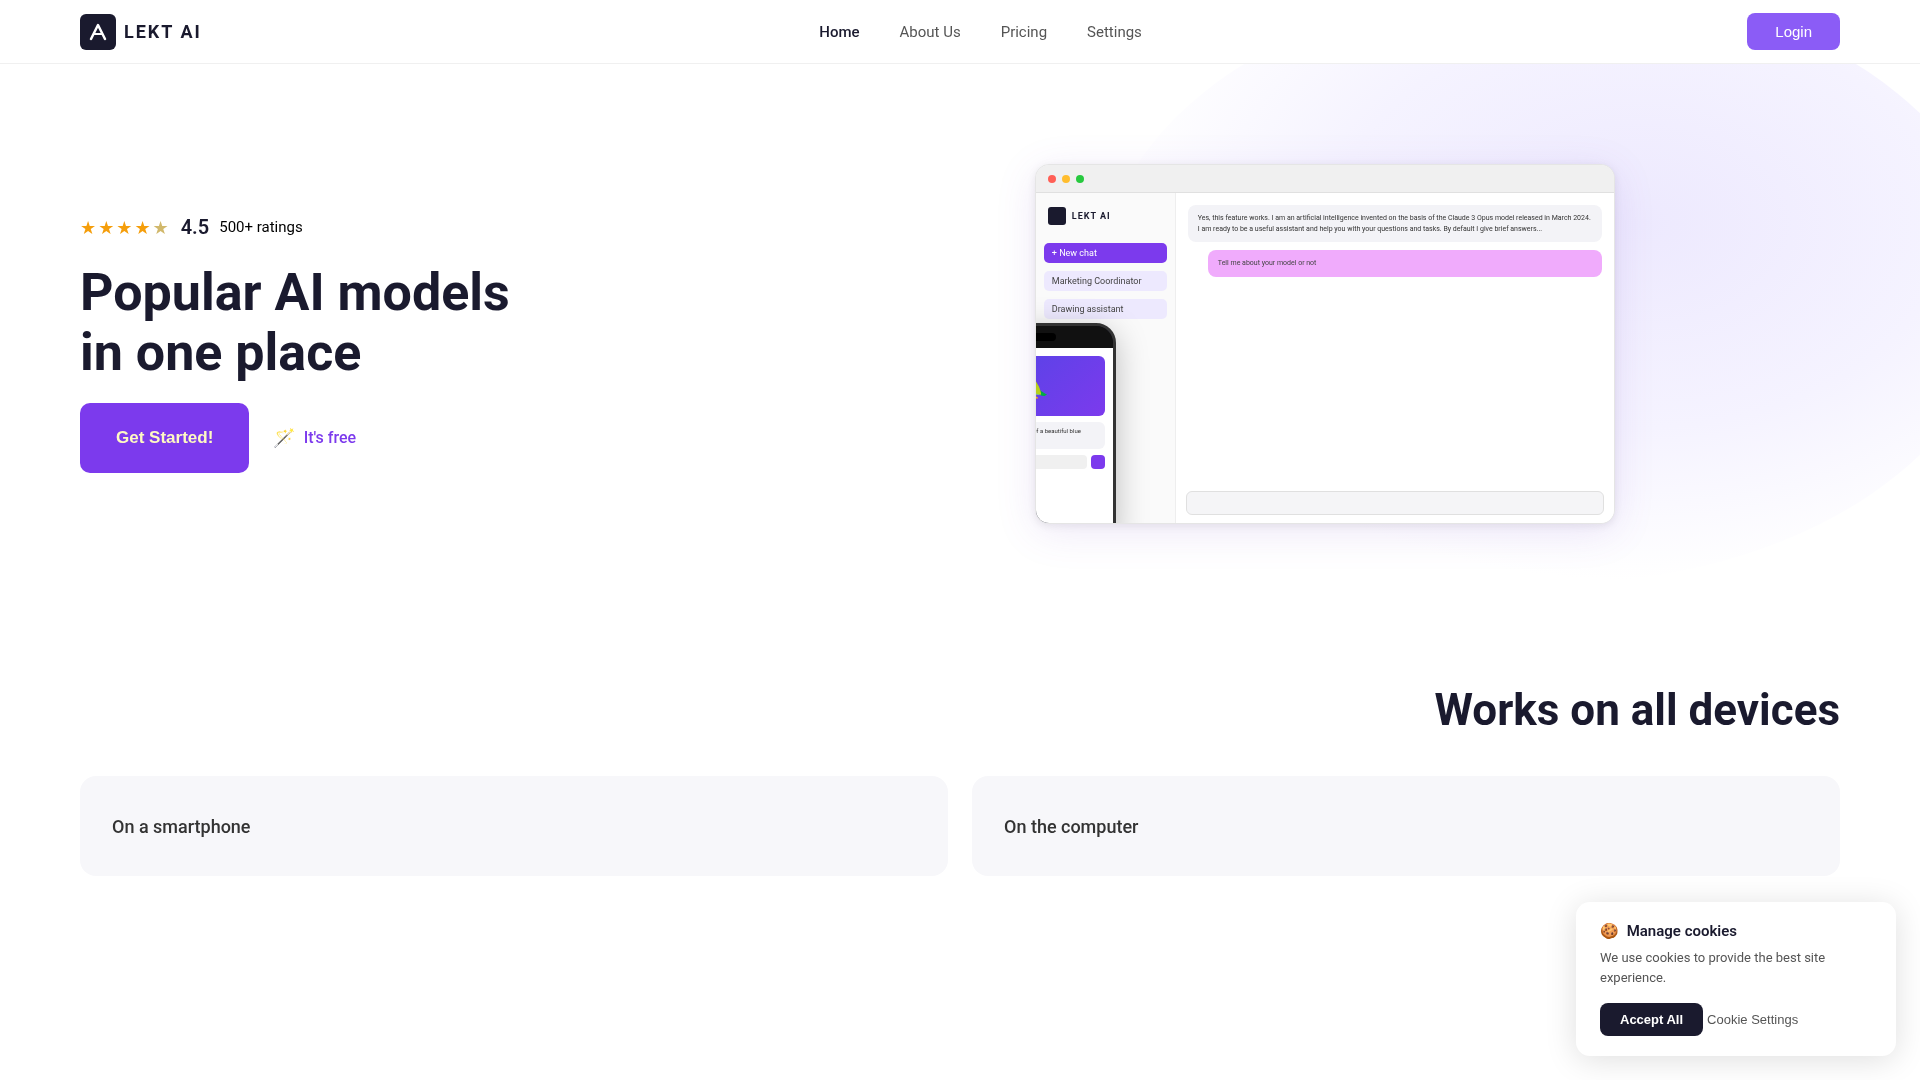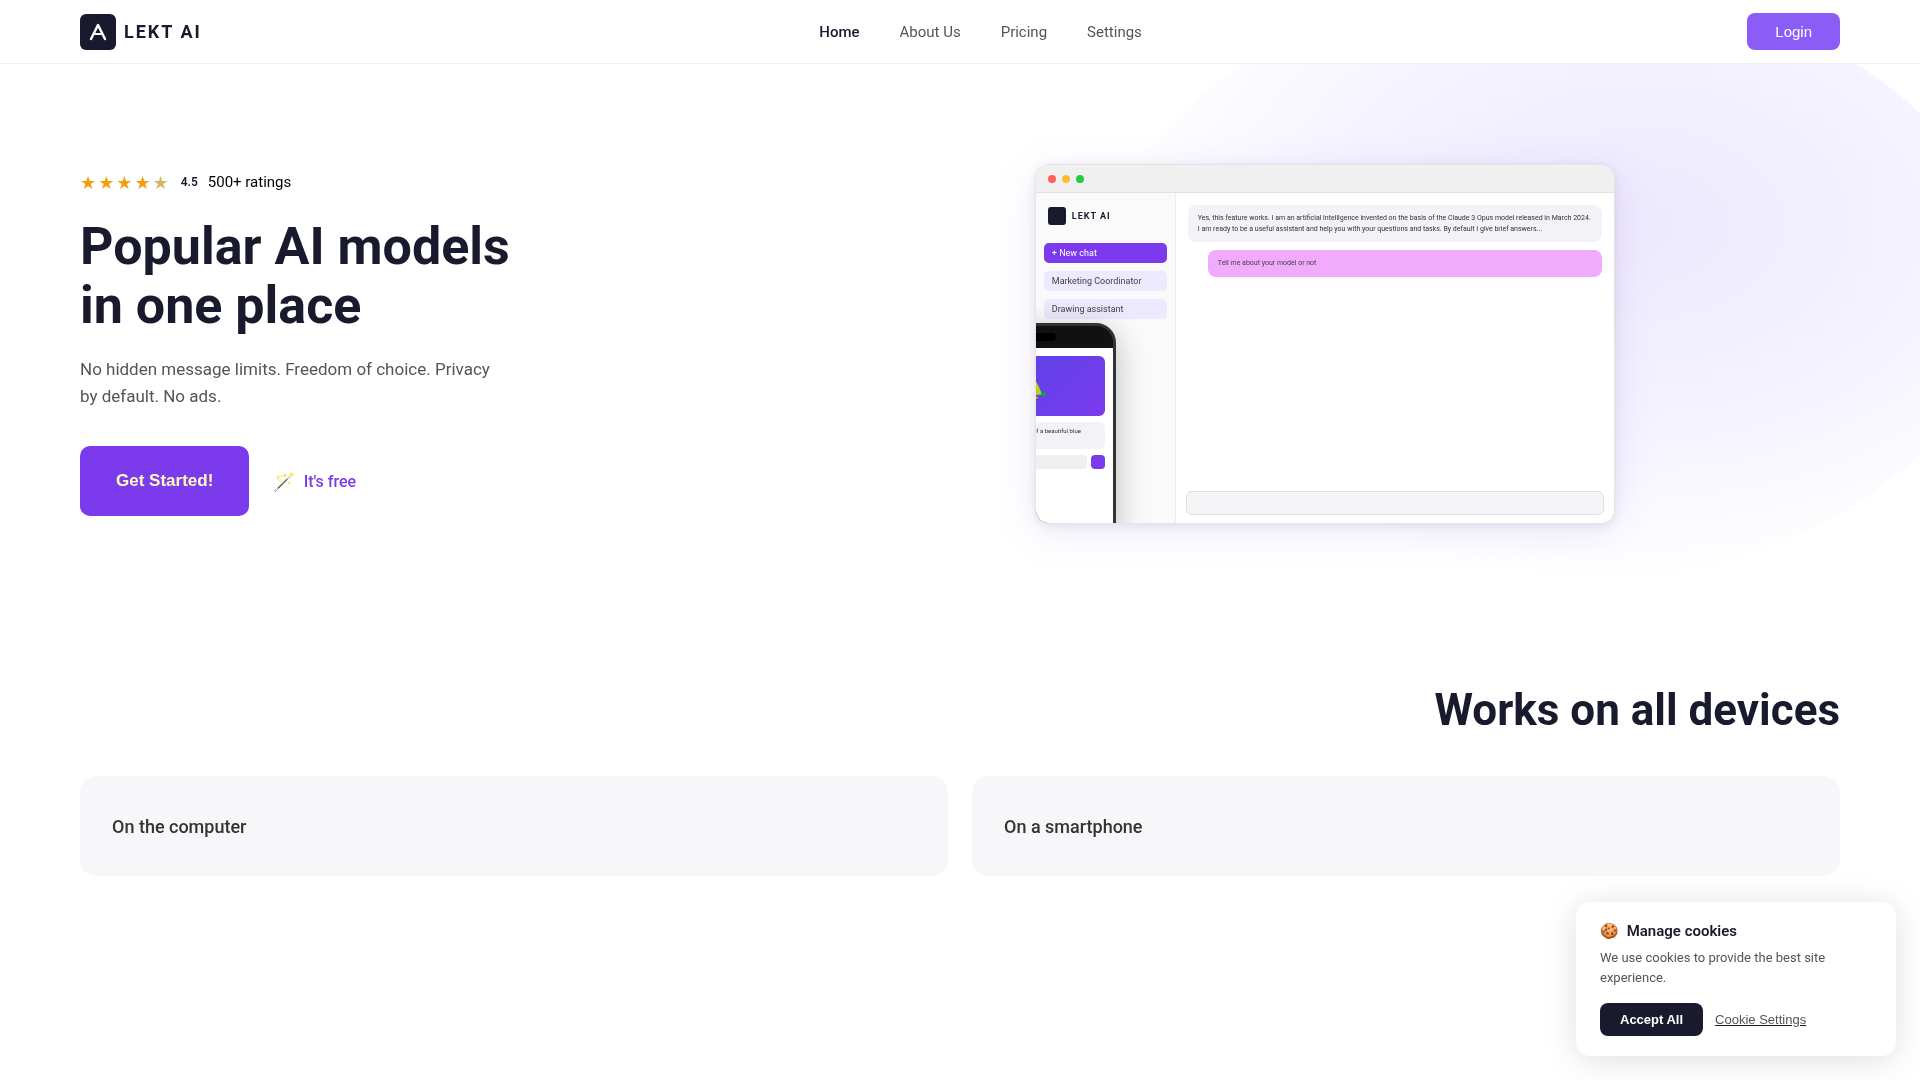--- a/index.html
+++ b/index.html
@@ -41,21 +41,21 @@
     .hero-bg-blob {
       position: absolute; right: -80px; top: -80px;
       width: 900px; height: 600px;
       background: radial-gradient(ellipse at 60% 40%, #ede9fe 0%, #f5f3ff 40%, transparent 70%);
       border-radius: 50%; z-index: 0;
     }
 
     
     .rating-row { display: flex; align-items: center; gap: 10px; margin-bottom: 24px; }
     .stars { color: #f59e0b; font-size: 18px; letter-spacing: 2px; }
-    .rating-score { font-size: 12px; font-weight: 600; color: #1a1a2e; }
+    .rating-score { font-size: 20px; font-weight: 600; color: #1a1a2e; }
     .rating-count { font-size: 15px; color: #000000; }
 
     
     .hero-heading { font-size: 52px; font-weight: 700; line-height: 1.15; color: #1a1a2e; margin-bottom: 20px; }
     .hero-subtext { font-size: 17px; color: #555; line-height: 1.6; margin-bottom: 36px; max-width: 420px; }
 
     
     .cta-row { display: flex; align-items: center; gap: 24px; }
     .cta-btn {
       background: #7c3aed; color: #fef9c3; border: none; border-radius: 10px;
@@ -122,21 +122,21 @@
     .device-card-label { font-size: 18px; font-weight: 500; color: #333; }
 
     
     .cookie-banner {
       position: fixed; bottom: 24px; right: 24px; z-index: 999;
       background: #fff; border-radius: 14px; padding: 20px 24px;
       box-shadow: 0 4px 32px rgba(0,0,0,0.13); width: 320px;
     }
     .cookie-title { display: flex; align-items: center; gap: 8px; font-size: 15px; font-weight: 600; color: #1a1a2e; margin-bottom: 8px; }
     .cookie-text { font-size: 13px; color: #555; line-height: 1.5; margin-bottom: 16px; }
-    .cookie-btns { display: flex; gap: 12px; align-items: center; text-decoration: underline; }
+    .cookie-btns { display: flex; gap: 4px; align-items: center; }
     .cookie-accept {
       background: #1a1a2e; color: #fff; border: none; border-radius: 8px;
       padding: 9px 20px; font-size: 13px; font-weight: 600; cursor: pointer;
     }
     .cookie-settings { font-size: 13px; color: #555; cursor: pointer; background: none; border: none; }
   </style>
 </head>
 <body>
 
 <nav>
@@ -164,21 +164,20 @@
   <div class="hero-left">
     <div class="rating-row">
       <span class="stars">★★★★<span style="color:#d1b86b">★</span></span>
       <span class="rating-score">4.5</span>
       <span class="rating-count">500+ ratings</span>
     </div>
     <h1 class="hero-heading">
       <span>Popular AI models</span><br>
       <span>in one place</span>
     </h1>
-    <p class="hero-subtext">No hidden message limits. Freedom of choice. Privacy by default. No ads.</p>
     <div class="cta-row">
       <button class="cta-btn">Get Started!</button>
       <div class="its-free">
         <span class="magic-icon">🪄</span>
         <span>It's free</span>
       </div>
     </div>
   </div>
 
   <div class="hero-right">
@@ -228,24 +227,24 @@
         </div>
       </div>
     </div>
   </div>
 </section>
 
 <section class="devices-section">
   <h2 class="devices-heading">Works on all devices</h2>
   <div class="devices-cards">
     <div class="device-card">
+      <span class="device-card-label">On a smartphone</span>
+    </div>
+    <div class="device-card">
       <span class="device-card-label">On the computer</span>
-    </div>
-    <div class="device-card">
-      <span class="device-card-label">On a smartphone</span>
     </div>
   </div>
 </section>
 
 <div class="cookie-banner">
   <div class="cookie-title">
     <span>🍪</span>
     <span>Manage cookies</span>
   </div>
   <p class="cookie-text">We use cookies to provide the best site experience.</p>

